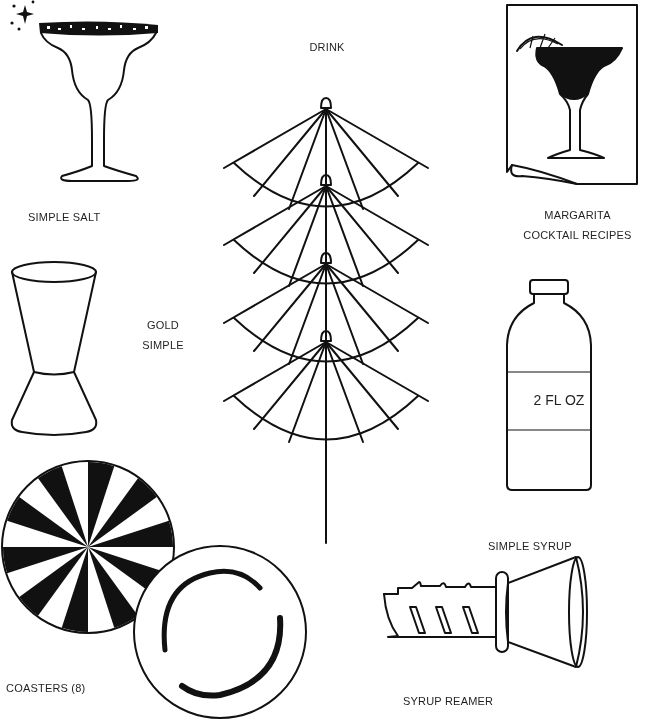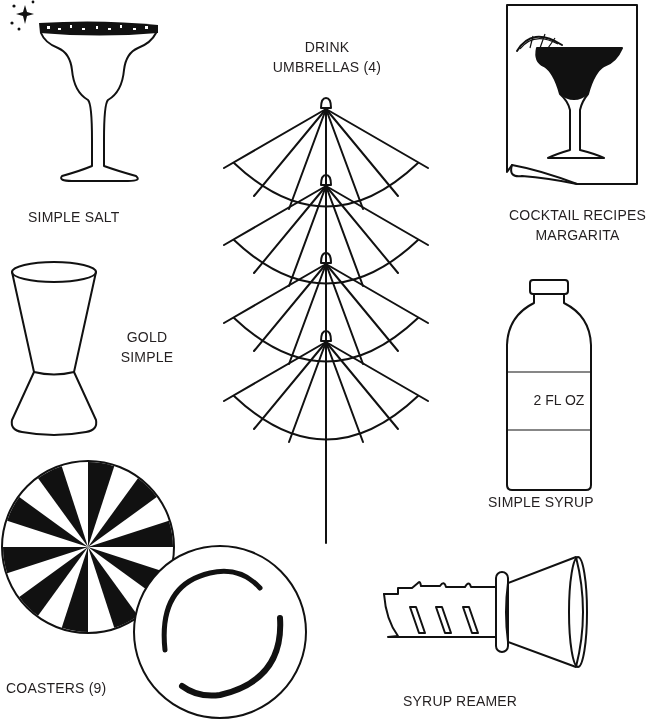--- a/index.html
+++ b/index.html
@@ -1,18 +1,18 @@
 <!DOCTYPE html>
 <html><head>
 <meta charset="utf-8">
 <style>
   html, body { margin: 0; padding: 0; background: #ffffff; }
   body { width: 653px; height: 720px; position: relative; overflow: hidden; font-family: "Liberation Sans", "DejaVu Sans", sans-serif; color: #231f20; }
   .art { position: absolute; left: 0; top: 0; width: 653px; height: 720px; }
-  .label { position: absolute; font-size: 14px; font-weight: 400; letter-spacing: 0.2px; text-align: center; line-height: 20px; color: #231f20; white-space: nowrap; }
+  .label { position: absolute; font-size: 11px; font-weight: 400; letter-spacing: 0.2px; text-align: center; line-height: 20px; color: #231f20; white-space: nowrap; }
   .label.left { text-align: left; }
   .bottle-text { position: absolute; font-size: 14px; color: #231f20; text-align: center; }
   svg .stroke { fill: none; stroke: #111; stroke-width: 2; stroke-linecap: round; stroke-linejoin: round; }
   svg .thin { fill: none; stroke: #111; stroke-width: 1.2; }
 </style>
 </head>
 <body>
 
 <svg class="art" viewBox="0 0 653 720" xmlns="http://www.w3.org/2000/svg">
 
@@ -113,30 +113,29 @@
     <path class="stroke" d="M410 607 L416 607 L425 633 L419 633 Z"></path>
     <path class="stroke" d="M436 607 L442 607 L451 633 L445 633 Z"></path>
     <path class="stroke" d="M463 607 L469 607 L478 633 L472 633 Z"></path>
   </g>
 </svg>
 
 <div class="label" style="left:28px; top:207px;">SIMPLE SALT</div>
 
 <div class="label" style="left:272px; top:37px; width:110px;">
   <div>DRINK</div>
-  <div>UMBRELLAS (4)</div>
 </div>
 
 <div class="label" style="left:502px; top:205px; width:151px;">
+  <div>MARGARITA</div>
   <div>COCKTAIL RECIPES</div>
-  <div>MARGARITA</div>
 </div>
 
-<div class="label" style="left:112px; top:315px; width:70px;margin-top:12px;">
+<div class="label" style="left:128px; top:315px; width:70px;">
   <div>GOLD</div>
   <div>SIMPLE</div>
 </div>
 
 <div class="bottle-text" style="left:507px; top:392px; width:104px;">2 FL OZ</div>
-<div class="label" style="left:488px; top:492px;">SIMPLE SYRUP</div>
+<div class="label" style="left:488px; top:536px;">SIMPLE SYRUP</div>
 
-<div class="label left" style="left:6px; top:678px;">COASTERS (9)</div>
+<div class="label left" style="left:6px; top:678px;">COASTERS (8)</div>
 <div class="label left" style="left:403px; top:691px;">SYRUP REAMER</div>
 
 </body></html>

